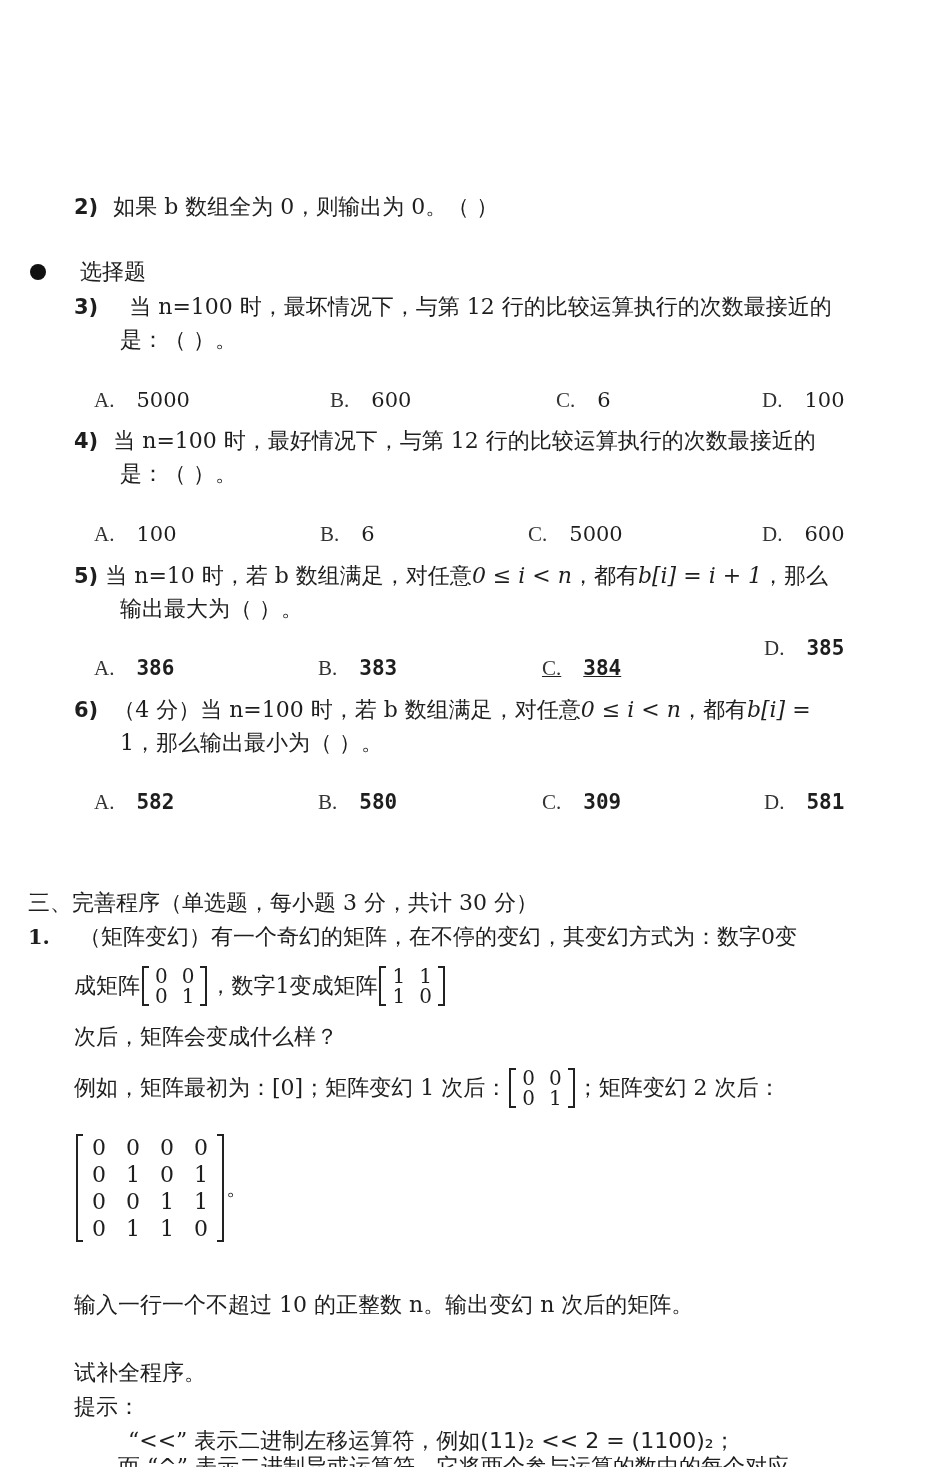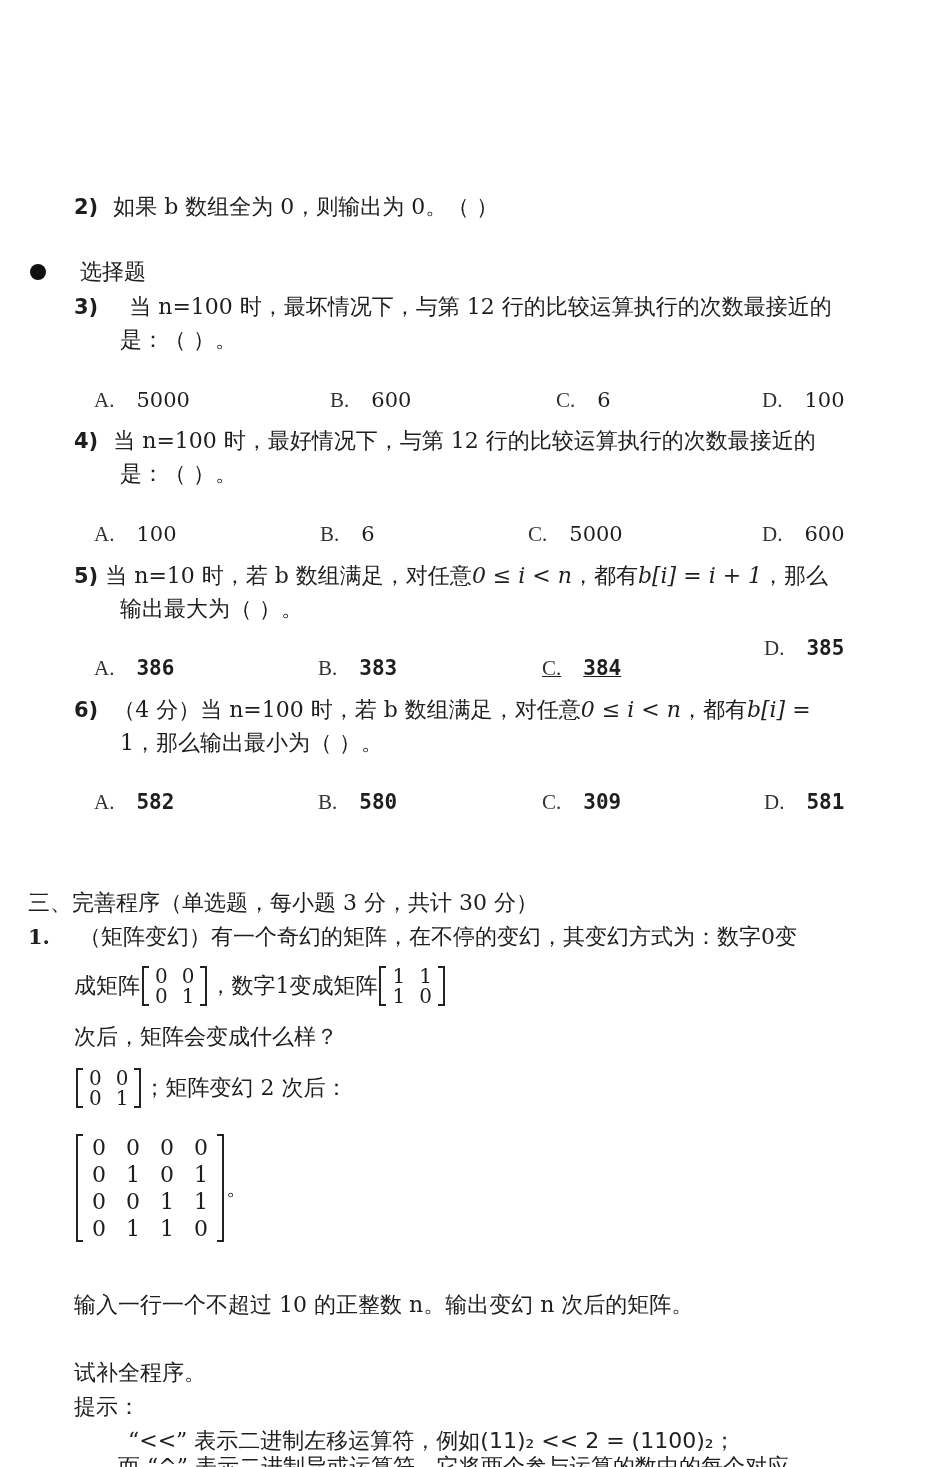--- a/index.html
+++ b/index.html
@@ -120,20 +120,21 @@
             <td>0</td>
           </tr>
     </tbody>
       </table>
   </span>
 </div>
 
 <div class="abs t" style="left:74px; top:1022px;">次后，矩阵会变成什么样？</div>
 
 <div class="abs t" style="left:74px; top:1068px; display:flex; align-items:center;">
+  <span>例如，矩阵最初为：[0]；矩阵变幻 1 次后：</span>
   <span class="mat">
     <table>
         <tbody>
       <tr>
             <td>0</td>
             <td>0</td>
           </tr>
       <tr>
             <td>0</td>
             <td>1</td>

